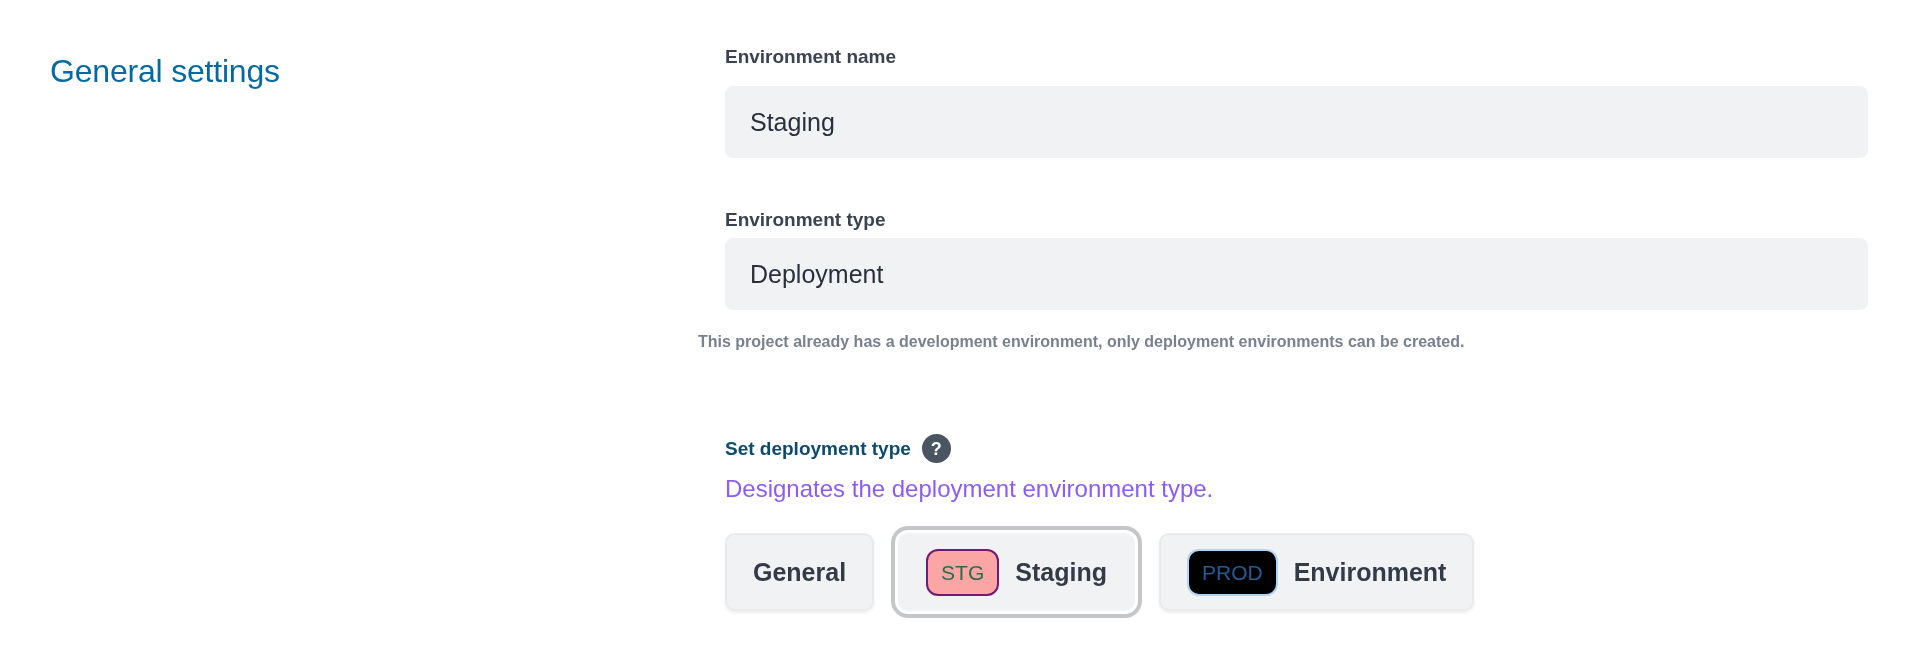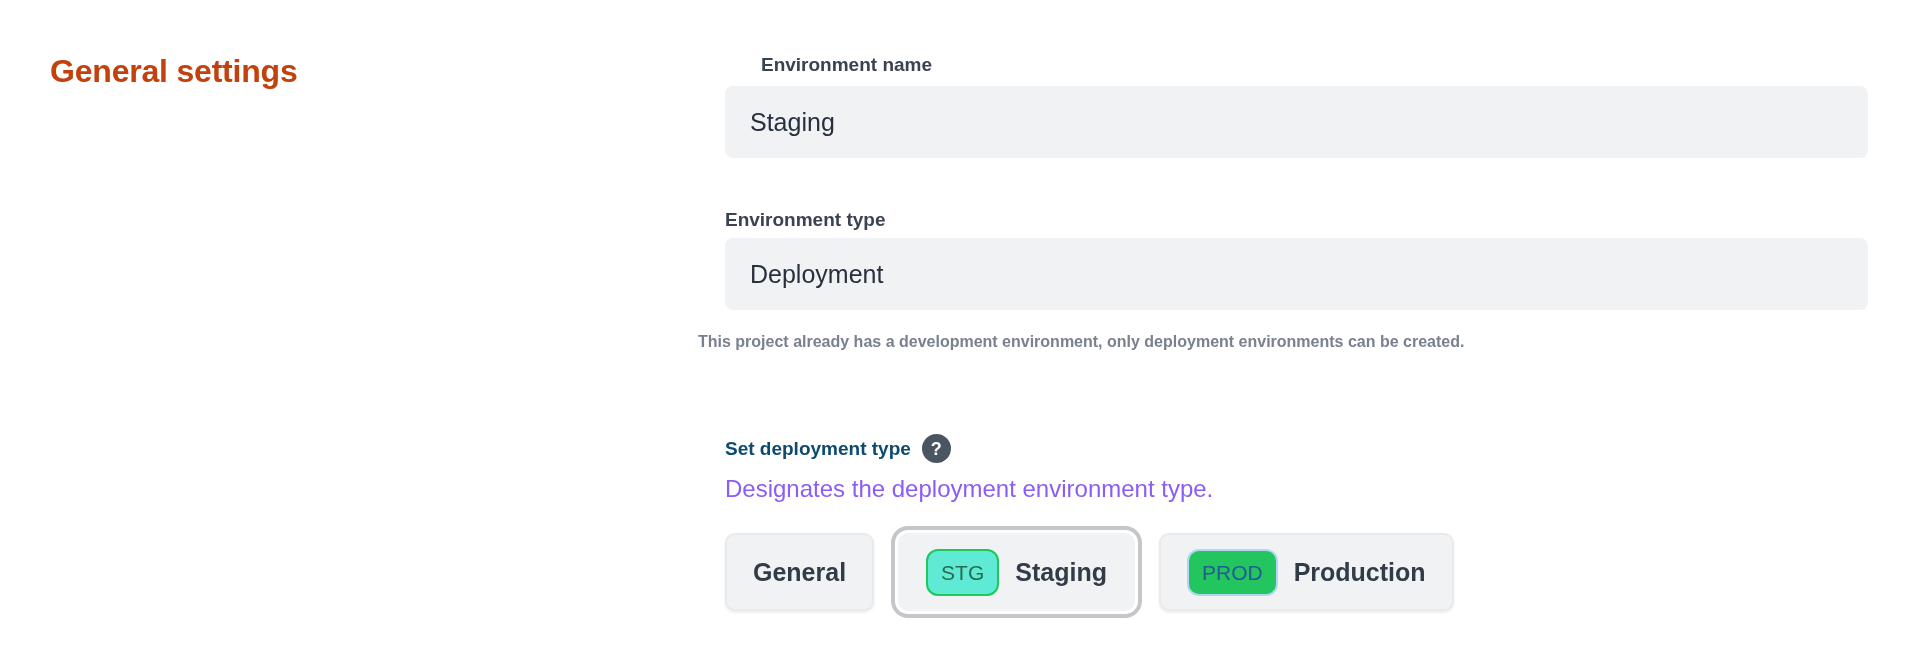--- a/index.html
+++ b/index.html
@@ -6,28 +6,28 @@
   body{
     width:1916px;height:652px;
     background:#ffffff;
     font-family:"Liberation Sans","DejaVu Sans",sans-serif;
     position:relative;
     overflow:hidden;
     color:#28303e;
   }
   .section-title{
     position:absolute;left:50px;top:26px;
-    font-size:32px;font-weight:700;color:#c2410c;
+    font-size:32px;font-weight:400;color:#0369a1;
     letter-spacing:-0.2px;
   }
   .field-label{
     position:absolute;left:725px;
     font-size:19px;font-weight:700;color:#3a4352;
   }
-  .label-env-name{top:54px;margin-left:36px;}
+  .label-env-name{top:46px;}
   .label-env-type{top:201px;margin-top:8px;}
   .text-input{
     position:absolute;left:725px;width:1143px;height:72px;
     background:#f1f2f4;border:none;border-radius:8px;
     font-family:inherit;font-size:25px;color:#28303e;
     padding:0 0 0 25px;box-sizing:border-box;outline:none;
   }
   .input-env-name{top:86px;}
   .input-env-type{top:238px;}
   .help-text{
@@ -69,24 +69,24 @@
   .type-btn.selected{
     border:2px solid #f1f2f3;
     box-shadow:0 0 0 3px #ffffff,0 0 0 7px #c4c6ca;
     margin:0 7px;
   }
   .env-badge{
     font-size:21px;font-weight:400;line-height:1;
     padding:11px 13px;border-radius:12px;
   }
   .badge-stg{
-    background:#5eead4;border:2px solid #22c55e;color:#2a6b4e;
+    background:#fca5a5;border:2px solid #701a75;color:#2a6b4e;
   }
   .badge-prod{
-    background:#22c55e;border:2px solid #b2d5f6;color:#235c94;
+    background:#000000;border:2px solid #b2d5f6;color:#235c94;
   }
 </style>
 </head>
 <body>
 
 <h2 class="section-title">General settings</h2>
 
 <label class="field-label label-env-name">Environment name</label>
 
 <input class="text-input input-env-name" type="text" value="Staging" style="">
@@ -110,16 +110,16 @@
     <span>General</span>
   </button>
 
   <button class="type-btn selected">
     <span class="env-badge badge-stg">STG</span>
     <span>Staging</span>
   </button>
 
   <button class="type-btn">
     <span class="env-badge badge-prod">PROD</span>
-    <span>Production</span>
+    <span>Environment</span>
   </button>
 
 </div>
 
 </body></html>

